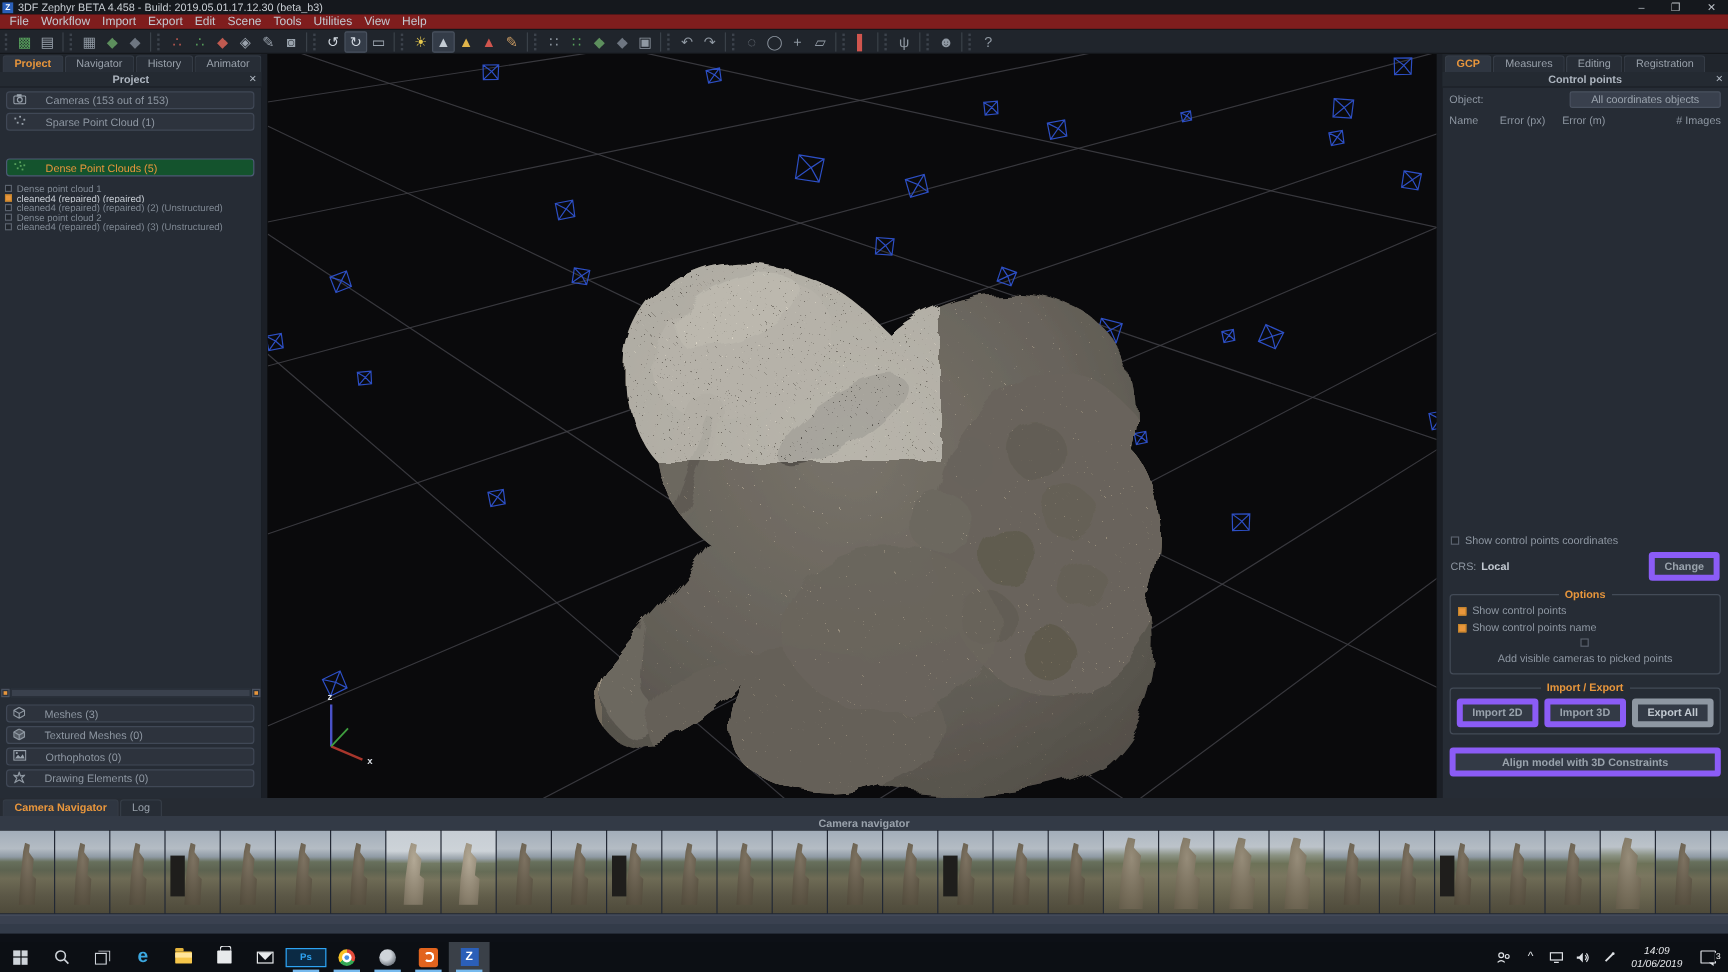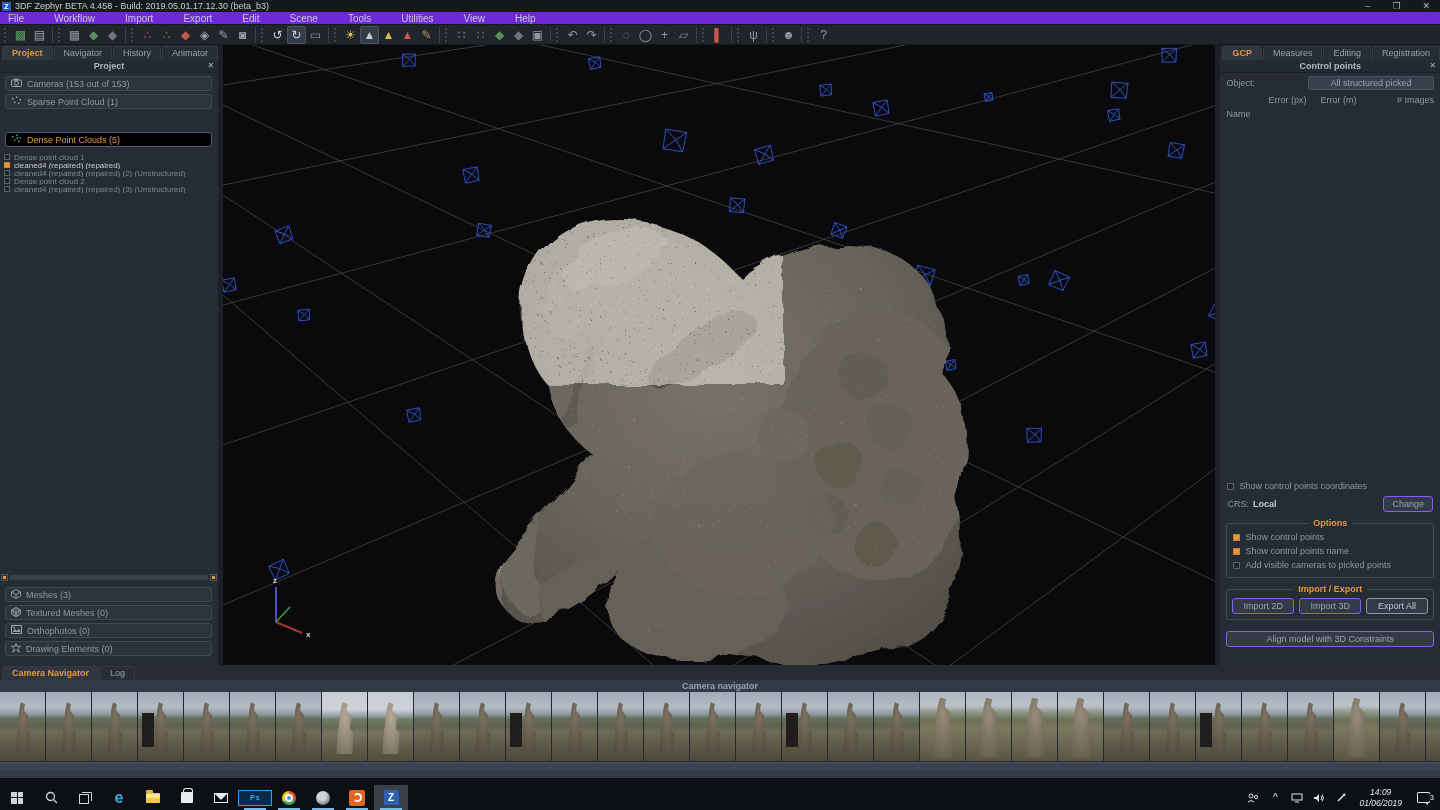--- a/index.html
+++ b/index.html
@@ -7,21 +7,21 @@
   #app { width:1440px; height:810px; display:flex; flex-direction:column; }
 
   
   .titlebar { height:12px; background:#15181d; display:flex; align-items:center; color:#c9ced4; font-size:9px; flex:0 0 auto; }
   .titlebar .appicon { width:9px; height:9px; background:#2b5fb8; color:#fff; font-size:7px; font-weight:bold; display:flex; align-items:center; justify-content:center; margin:0 4px 0 2px; }
   .titlebar .title { flex:1; white-space:nowrap; overflow:hidden; }
   .wincontrols { display:flex; gap:22px; margin-right:10px; color:#b9bec4; font-size:9px; }
   .wincontrols span { cursor:default; }
 
   
-  .menubar { height:13px; background:#6d28d9; display:flex; align-items:center; gap:30px; padding-left:8px; flex:0 0 auto; border-bottom:1px solid #14171b; }
+  .menubar { height:13px; background:#7f1d1d; display:flex; align-items:center; gap:10px; padding-left:8px; flex:0 0 auto; border-bottom:1px solid #14171b; }
   .menubar .menu-item { color:#c2c9d1; font-size:10px; line-height:13px; cursor:default; }
 
   
   .toolbar { height:20px; background:#20252c; display:flex; align-items:center; padding-left:2px; flex:0 0 auto; border-bottom:1px solid #14171b; }
   .tgrip { width:5px; height:14px; margin:0 2px; border-left:2px dotted #3c434c; }
   .tsep { width:1px; height:16px; background:#3a4149; margin:0 3px; }
   .tbtn { width:19px; height:18px; display:flex; align-items:center; justify-content:center; font-size:12px; border:1px solid transparent; border-radius:2px; cursor:default; }
   .tbtn.active { background:#343c48; border-color:#4a5360; }
 
   
@@ -32,22 +32,22 @@
   .panel { background:#262c35; display:flex; flex-direction:column; font-size:9px; color:#99a1ab; }
   .tabstrip { height:15px; display:flex; align-items:flex-end; gap:1px; padding-left:2px; background:#20252c; flex:0 0 auto; }
   .tab { padding:1px 9px 2px; font-size:9px; color:#99a1ab; background:#272d36; border:1px solid #353c46; border-bottom:none; border-radius:3px 3px 0 0; cursor:default; white-space:nowrap; }
   .tab.active { color:#e8963c; background:#2f3641; font-weight:bold; }
   .panel-header { height:13px; background:#242a32; border-bottom:1px solid #1b2026; display:flex; align-items:center; justify-content:center; position:relative; flex:0 0 auto; }
   .panel-header .ph-title { font-weight:bold; color:#aeb6c0; font-size:9px; }
   .panel-header .ph-close { position:absolute; right:4px; top:1px; color:#aeb6c0; font-size:8px; cursor:default; }
 
   
   .left-panel { flex:0 0 185px;text-align:right; }
-  .lp-btn { margin:3px 6px 3px 5px; height:15px; background:#2d333d; border:1px solid #404856; border-radius:3px; display:flex; align-items:center; gap:5px; padding:0 5px; color:#8e97a2; font-size:9px; cursor:default; white-space:nowrap; overflow:hidden; }
-  .lp-btn.active { background:#000000; border-color:#4c5a74; color:#e8963c;margin-top:23px; }
+  .lp-btn { margin:3px 6px 3px 5px; height:15px; background:#2d333d; border:1px solid #404856; border-radius:3px; display:flex; align-items:center; gap:16px; padding:0 5px; color:#8e97a2; font-size:9px; cursor:default; white-space:nowrap; overflow:hidden; }
+  .lp-btn.active { background:#14532d; border-color:#4c5a74; color:#e8963c;margin-top:23px; }
   .lp-btn svg { flex:0 0 auto; }
   .tree { margin:3px 0 0 4px; }
   .tree-row { display:flex; align-items:center; gap:4px; height:8px; margin-bottom:0px; white-space:nowrap; overflow:hidden; }
   .tree-check { width:6px; height:6px; border:1px solid #5a626e; background:#20252c; flex:0 0 auto; }
   .tree-check.checked { background:#e8963c; border-color:#c8862c; }
   .tree-label { font-size:8px; color:#7f8893; }
   .tree-row.selected .tree-label { color:#c7cdd4; }
   .lp-spacer { flex:1; }
   .hscroll { height:9px; margin:2px 1px; display:flex; align-items:center; }
   .hs-arrow { width:7px; height:7px; background:#2d333d; border:1px solid #4a5260; display:flex; align-items:center; justify-content:center; flex:0 0 auto; }
@@ -57,31 +57,31 @@
   
   .viewport { flex:1; background:#0a0a0c; position:relative; overflow:hidden; }
   .viewport svg.scene { position:absolute; inset:0; }
 
   
   .right-panel { flex:0 0 192px; }
   .rp-row { display:flex; align-items:center; padding:3px 6px; gap:4px; }
   .rp-label { color:#8e97a2; font-size:9px; }
   .rp-combo { margin-left:auto; background:#39404d; border:1px solid #49515f; border-radius:2px; color:#9aa3ad; font-size:9px; padding:1px 6px; min-width:126px; text-align:center; cursor:default; }
   .rp-cols { display:flex; padding:2px 6px 4px; color:#8e97a2; font-size:9px; }
-  .rp-cols span:nth-child(1){ width:42px;margin-top:14px; }
+  .rp-cols span:nth-child(1){ width:42px; }
   .rp-cols span:nth-child(2){ width:52px; }
   .rp-cols span:nth-child(3){ width:52px; }
   .rp-cols span:nth-child(4){ flex:1; text-align:right; }
   .rp-list { flex:1; }
   .chk-row { display:flex; align-items:center; gap:5px; padding:2px 7px; font-size:9px; color:#8e97a2; }
   .chk { width:7px; height:7px; border:1px solid #5a626e; background:#20252c; flex:0 0 auto; }
   .chk.checked { background:#e8963c; border-color:#c8862c; }
   .crs-row { display:flex; align-items:center; padding:3px 7px; gap:4px; }
   .crs-val { font-weight:bold; color:#c3cad2; }
-  .btn { background:#333a46; border:1px solid #8b5cf6; border-radius:3px; color:#9aa3ad; font-size:9px; padding:2px 8px; cursor:default; white-space:nowrap; text-align:center; }
+  .btn { background:#333a46; border:5px solid #8b5cf6; border-radius:3px; color:#9aa3ad; font-size:9px; padding:2px 8px; cursor:default; white-space:nowrap; text-align:center;font-weight:bold; }
   .btn.focus { border-color:#8e97a2; color:#c3cad2; }
   .crs-row .btn { margin-left:auto; }
   fieldset.group { margin:3px 6px; border:1px solid #434b57; border-radius:3px; padding:2px 5px 5px; }
   fieldset.group legend { color:#e8963c; font-size:9px; font-weight:bold; padding:0 5px; margin:0 auto; }
   .group-btnrow { display:flex; gap:5px; justify-content:space-between; margin-top:2px; }
   .group-btnrow .btn { flex:1; }
   .align-btn { margin:8px 6px 4px; }
 
   
   .bottom-tabstrip { height:15px; background:#262b33; display:flex; align-items:flex-end; gap:1px; padding-left:2px; flex:0 0 auto; }
@@ -455,21 +455,21 @@
           <span class="tab">Measures</span>
           <span class="tab">Editing</span>
           <span class="tab">Registration</span>
         </div>
       <div class="panel-header">
         <span class="ph-title">Control points</span>
         <span class="ph-close">✕</span>
       </div>
       <div class="rp-row">
         <span class="rp-label">Object:</span>
-        <span class="rp-combo">All structured picked</span>
+        <span class="rp-combo">All coordinates objects</span>
       </div>
       <div class="rp-cols" id="rp-cols">
           <span>Name</span>
           <span>Error (px)</span>
           <span>Error (m)</span>
           <span># Images</span>
         </div>
       <div class="rp-list"></div>
 
       <div class="chk-row">
@@ -486,21 +486,21 @@
         <legend>Options</legend>
         <div id="options-items">
             <div class="chk-row" style="padding: 2px 1px;">
               <span class="chk checked"></span>
               <span>Show control points</span>
             </div>
             <div class="chk-row" style="padding: 2px 1px;">
               <span class="chk checked"></span>
               <span>Show control points name</span>
             </div>
-            <div class="chk-row" style="padding: 2px 1px;">
+            <div class="chk-row" style="padding: 2px 1px; flex-direction: column;">
               <span class="chk"></span>
               <span>Add visible cameras to picked points</span>
             </div>
           </div>
       </fieldset>
 
 
       <fieldset class="group">
         <legend>Import / Export</legend>
         <div class="group-btnrow" id="io-btns">

